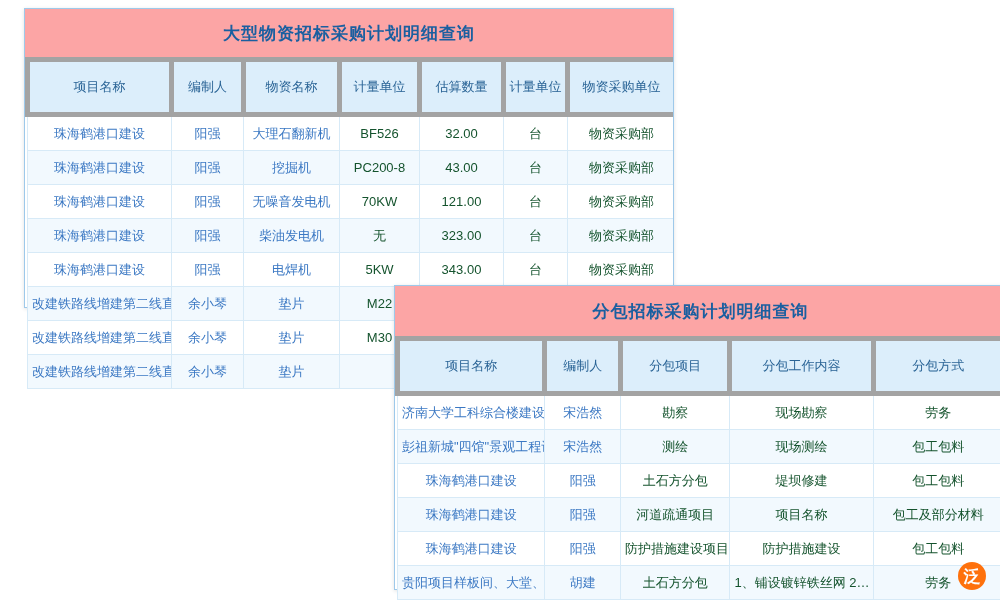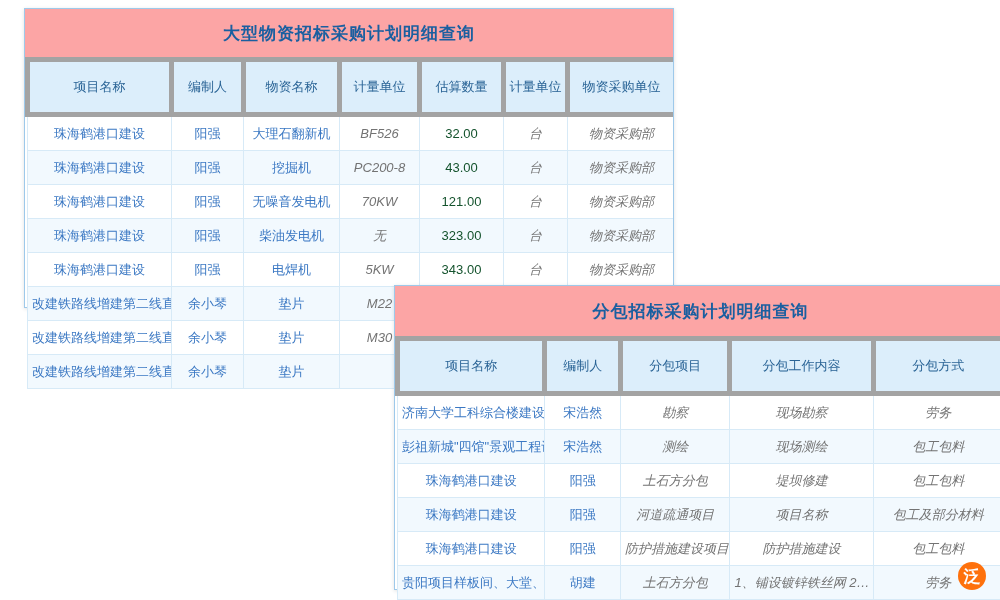--- a/index.html
+++ b/index.html
@@ -84,22 +84,21 @@
     text-overflow: clip;
     height: 19px;
   }
   table.grid tr.row-alt td {
     background: #f2f9fe;
   }
   table.grid tr td.num {
     color: #14532d;
   }
   table.grid tr td.plain {
-    color: #737373;
-    font-style: italic;
+    color: #14532d;
   }
 
   
   #tbl-materials col.c0 { width: 144px; }
   #tbl-materials col.c1 { width: 72px; }
   #tbl-materials col.c2 { width: 96px; }
   #tbl-materials col.c3 { width: 80px; }
   #tbl-materials col.c4 { width: 84px; }
   #tbl-materials col.c5 { width: 64px; }
   #tbl-materials col.c6 { width: 108px; }

